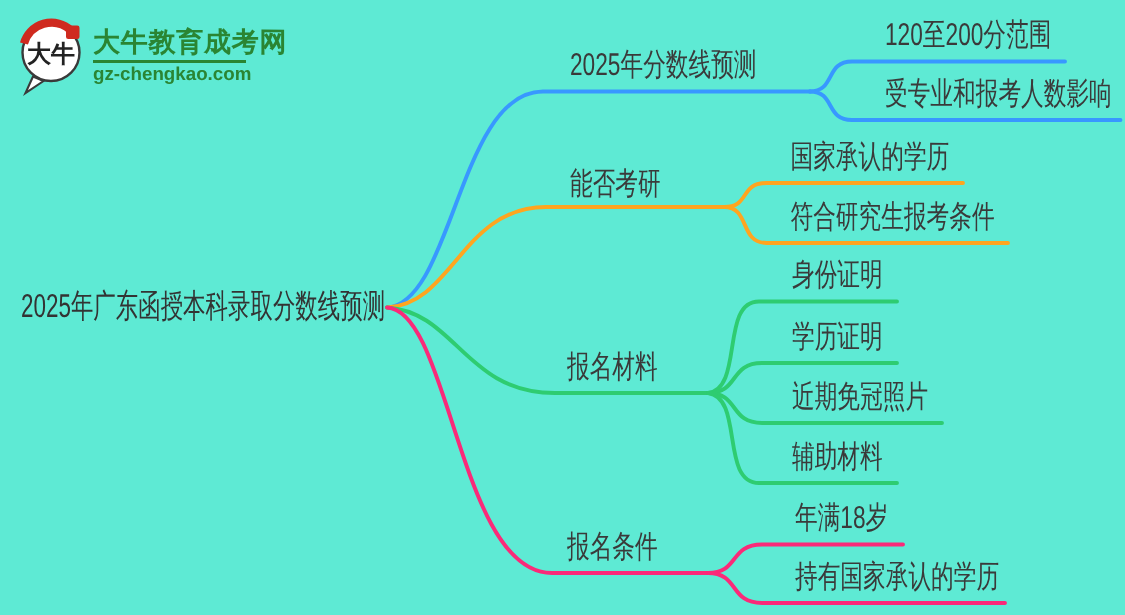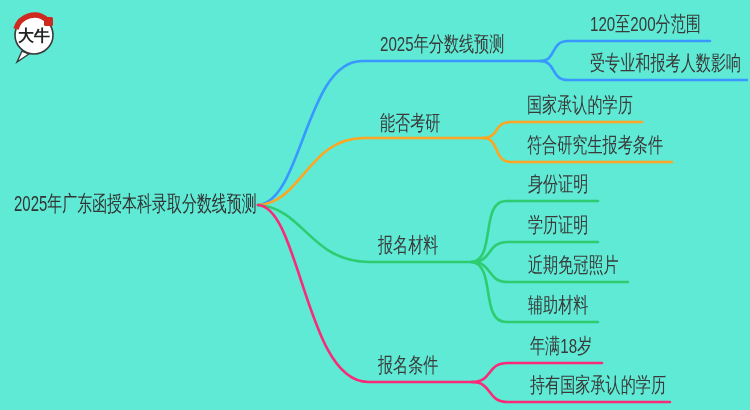--- a/index.html
+++ b/index.html
@@ -52,20 +52,25 @@
   </svg>
 
   <div class="logo">
     <svg width="48" height="54" viewBox="0 0 48 54">
       <path d="M12,41 L7,52 L19,44 Z" fill="#ffffff" stroke="#3a3a3a" stroke-width="1.4"></path>
       <circle cx="24" cy="25" r="19" fill="#ffffff" stroke="#3a3a3a" stroke-width="1.6"></circle>
       <path d="M6,19 A19,19 0 0 1 37,10" stroke="#cf2a1f" stroke-width="5.5" fill="none"></path>
       <rect x="34" y="7" width="9" height="9" rx="1.5" fill="#cf2a1f"></rect>
       <text x="24" y="31" font-size="16" font-weight="bold" fill="#222222" text-anchor="middle">大牛</text>
     </svg>
+    <div class="logo-text">
+      <div class="site-name">大牛教育成考网</div>
+      <div class="site-divider"></div>
+      <div class="site-url">gz-chengkao.com</div>
+    </div>
   </div>
 
   <div class="root-label">2025年广东函授本科录取分数线预测</div>
 
   <div class="label" style="left:380px;top:33px;">2025年分数线预测</div>
   <div class="label" style="left:380px;top:112px;">能否考研</div>
   <div class="label" style="left:378px;top:234px;">报名材料</div>
   <div class="label" style="left:378px;top:354px;">报名条件</div>
 
   <div class="label" style="left:590px;top:13px;">120至200分范围</div>

